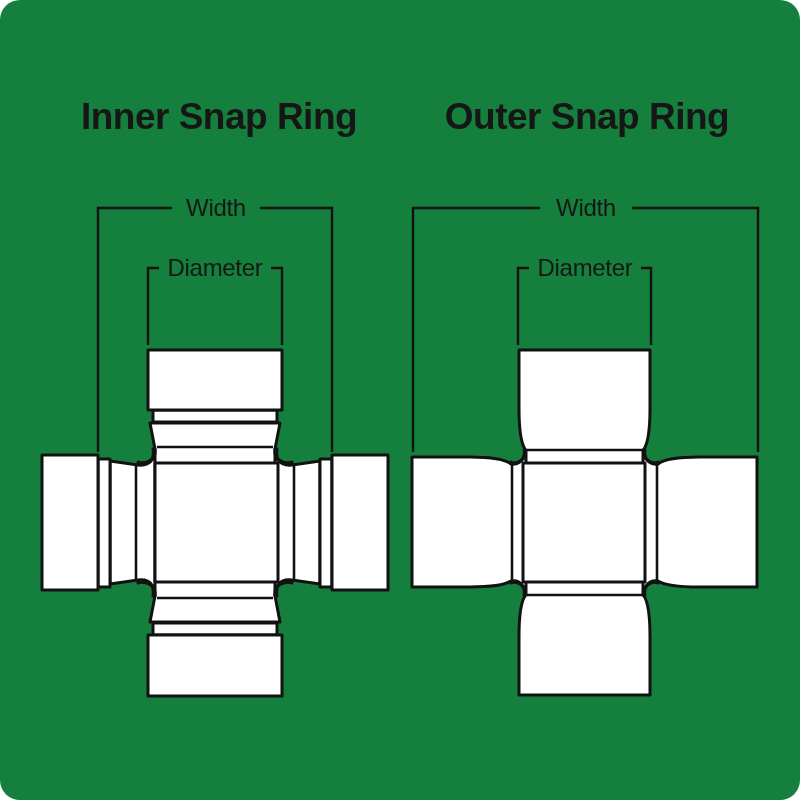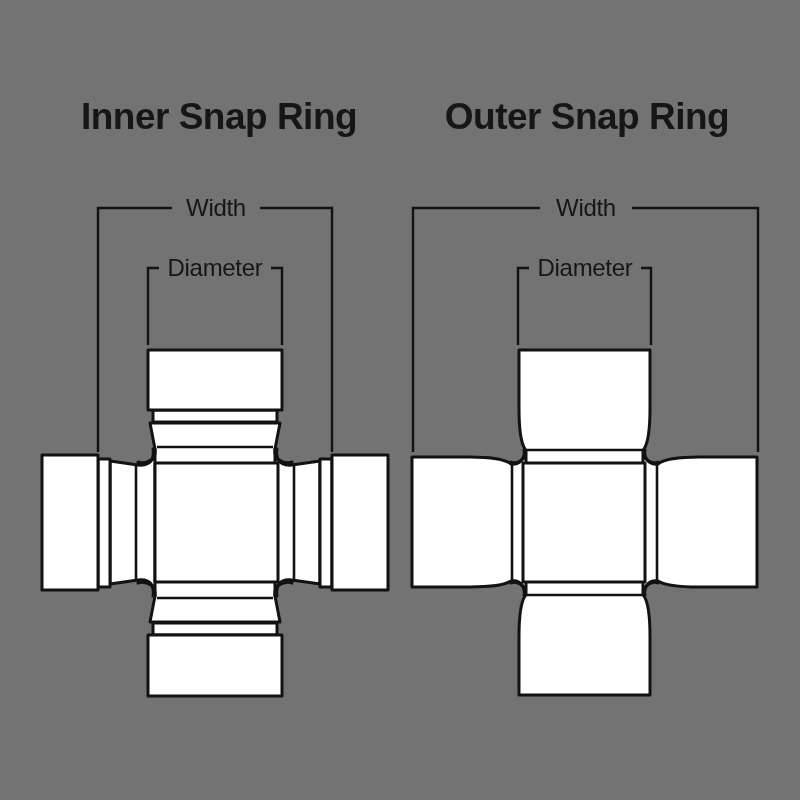--- a/index.html
+++ b/index.html
@@ -4,23 +4,24 @@
 <style>
   html, body {
     margin: 0;
     padding: 0;
     background: #ffffff;
   }
   .canvas {
     position: relative;
     width: 800px;
     height: 800px;
-    background: #737373;
+    background: #15803d;
     overflow: hidden;
     font-family: "Liberation Sans", sans-serif;
+    border-radius: 20px;
   }
   svg text {
     font-family: "Liberation Sans", sans-serif;
     fill: #161616;
   }
   .title-text {
     font-size: 37px;
     font-weight: 600;
     letter-spacing: -0.5px;
   }

